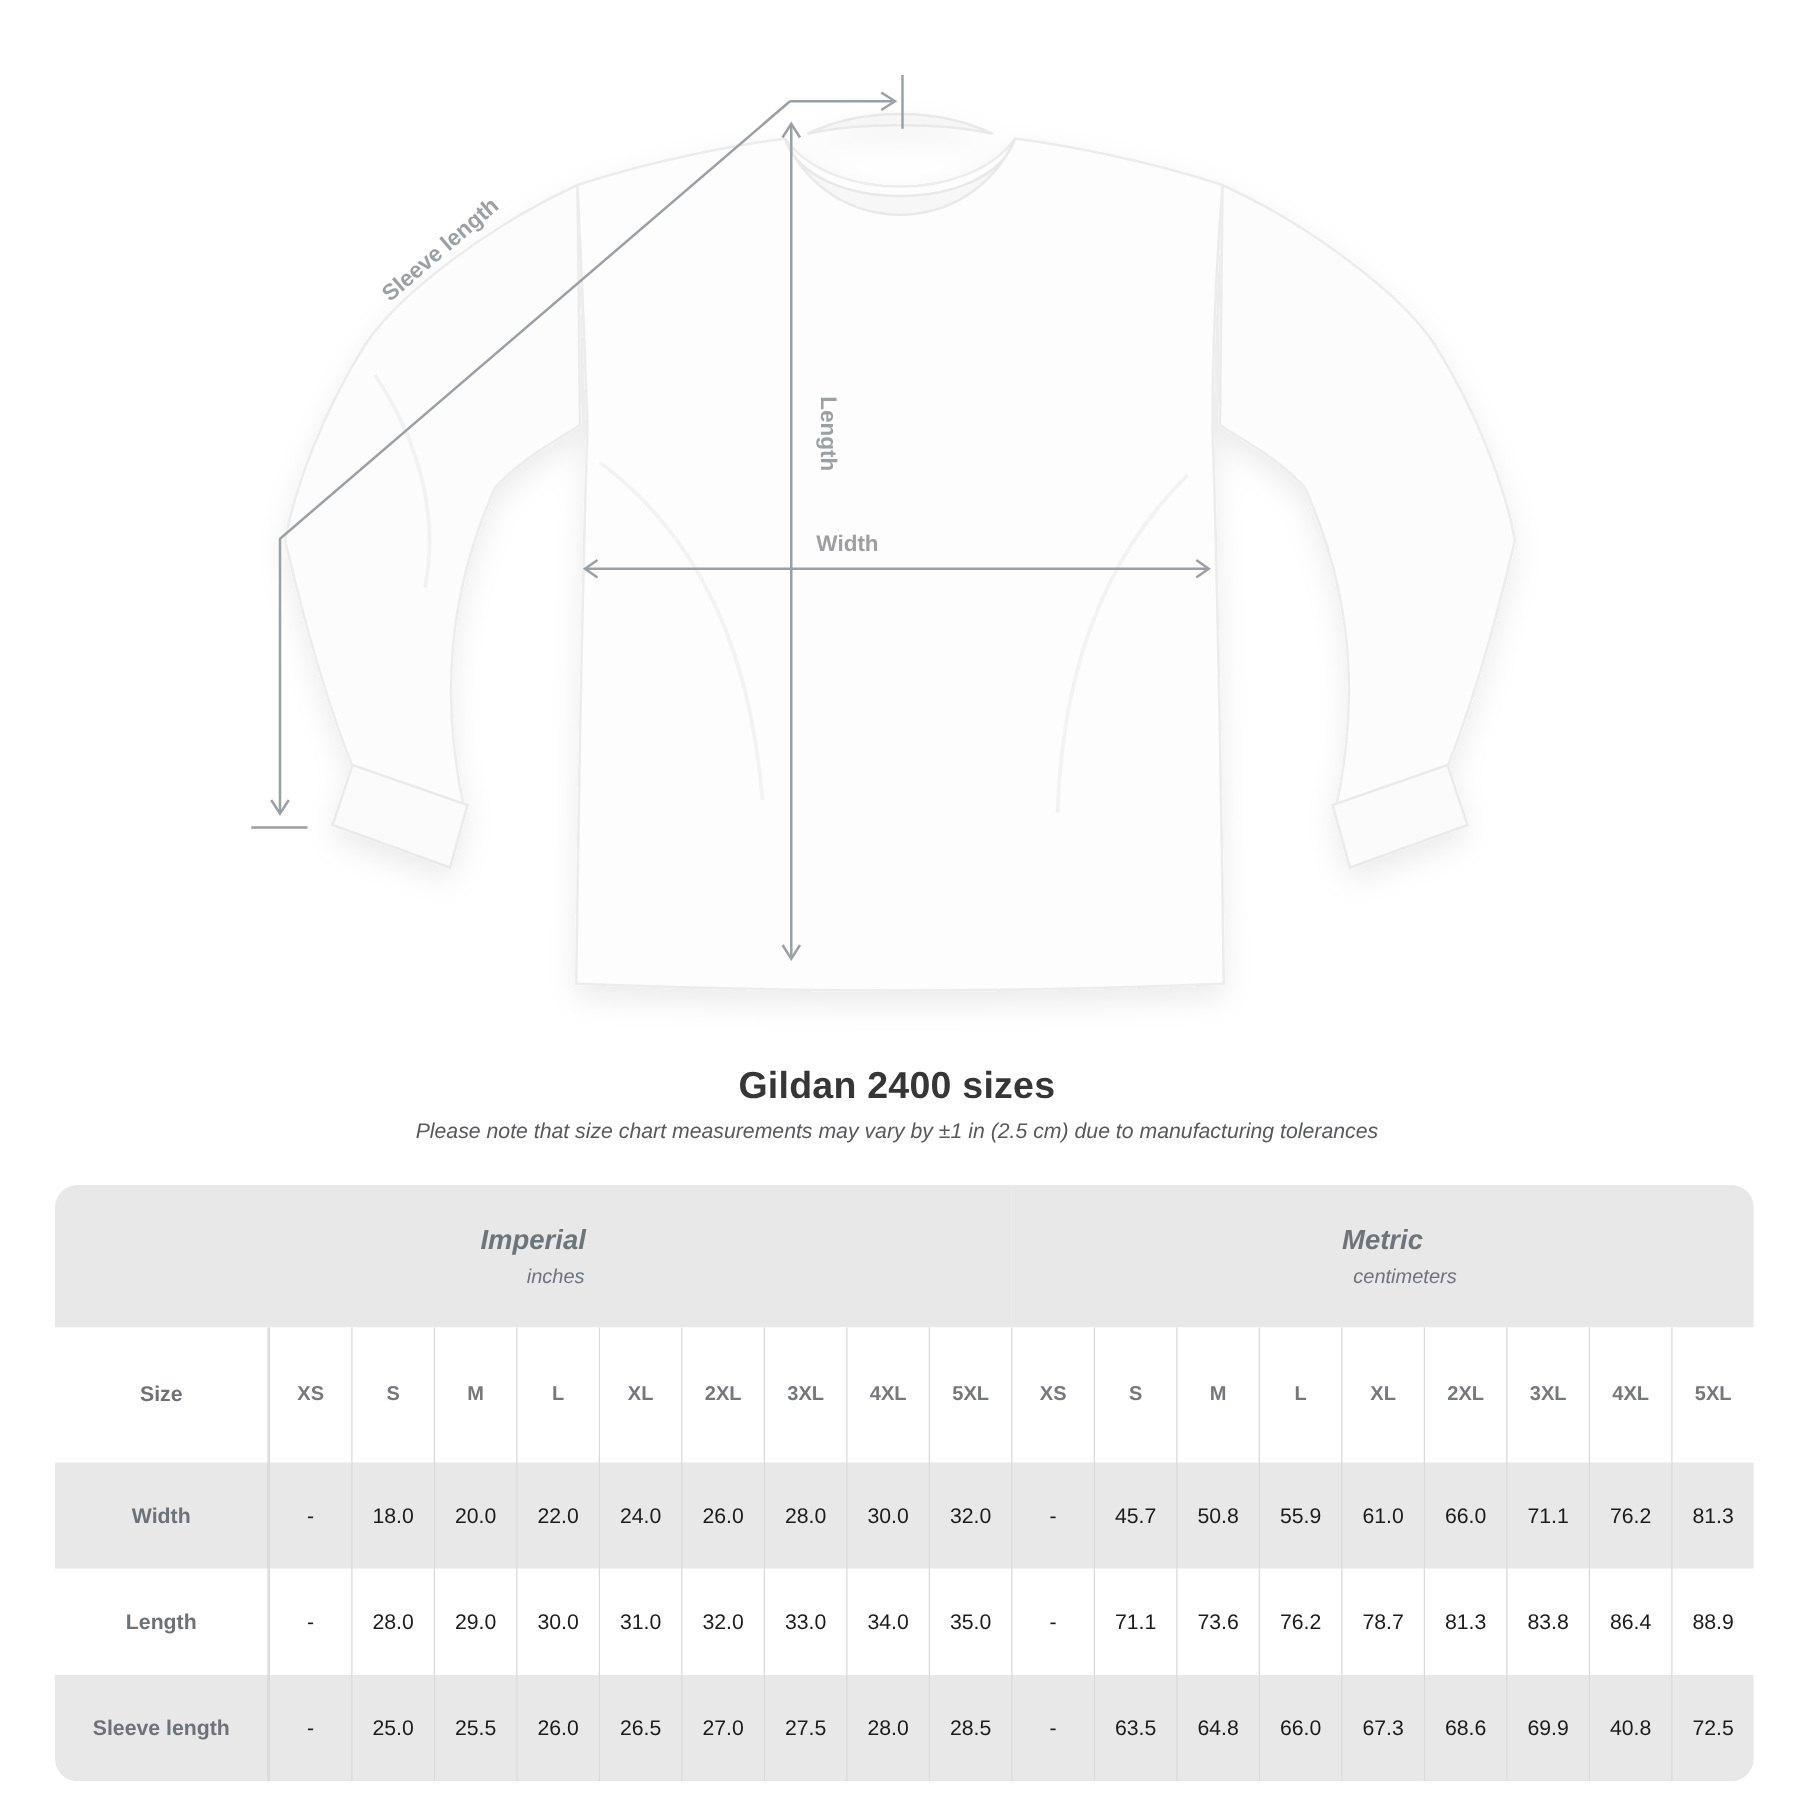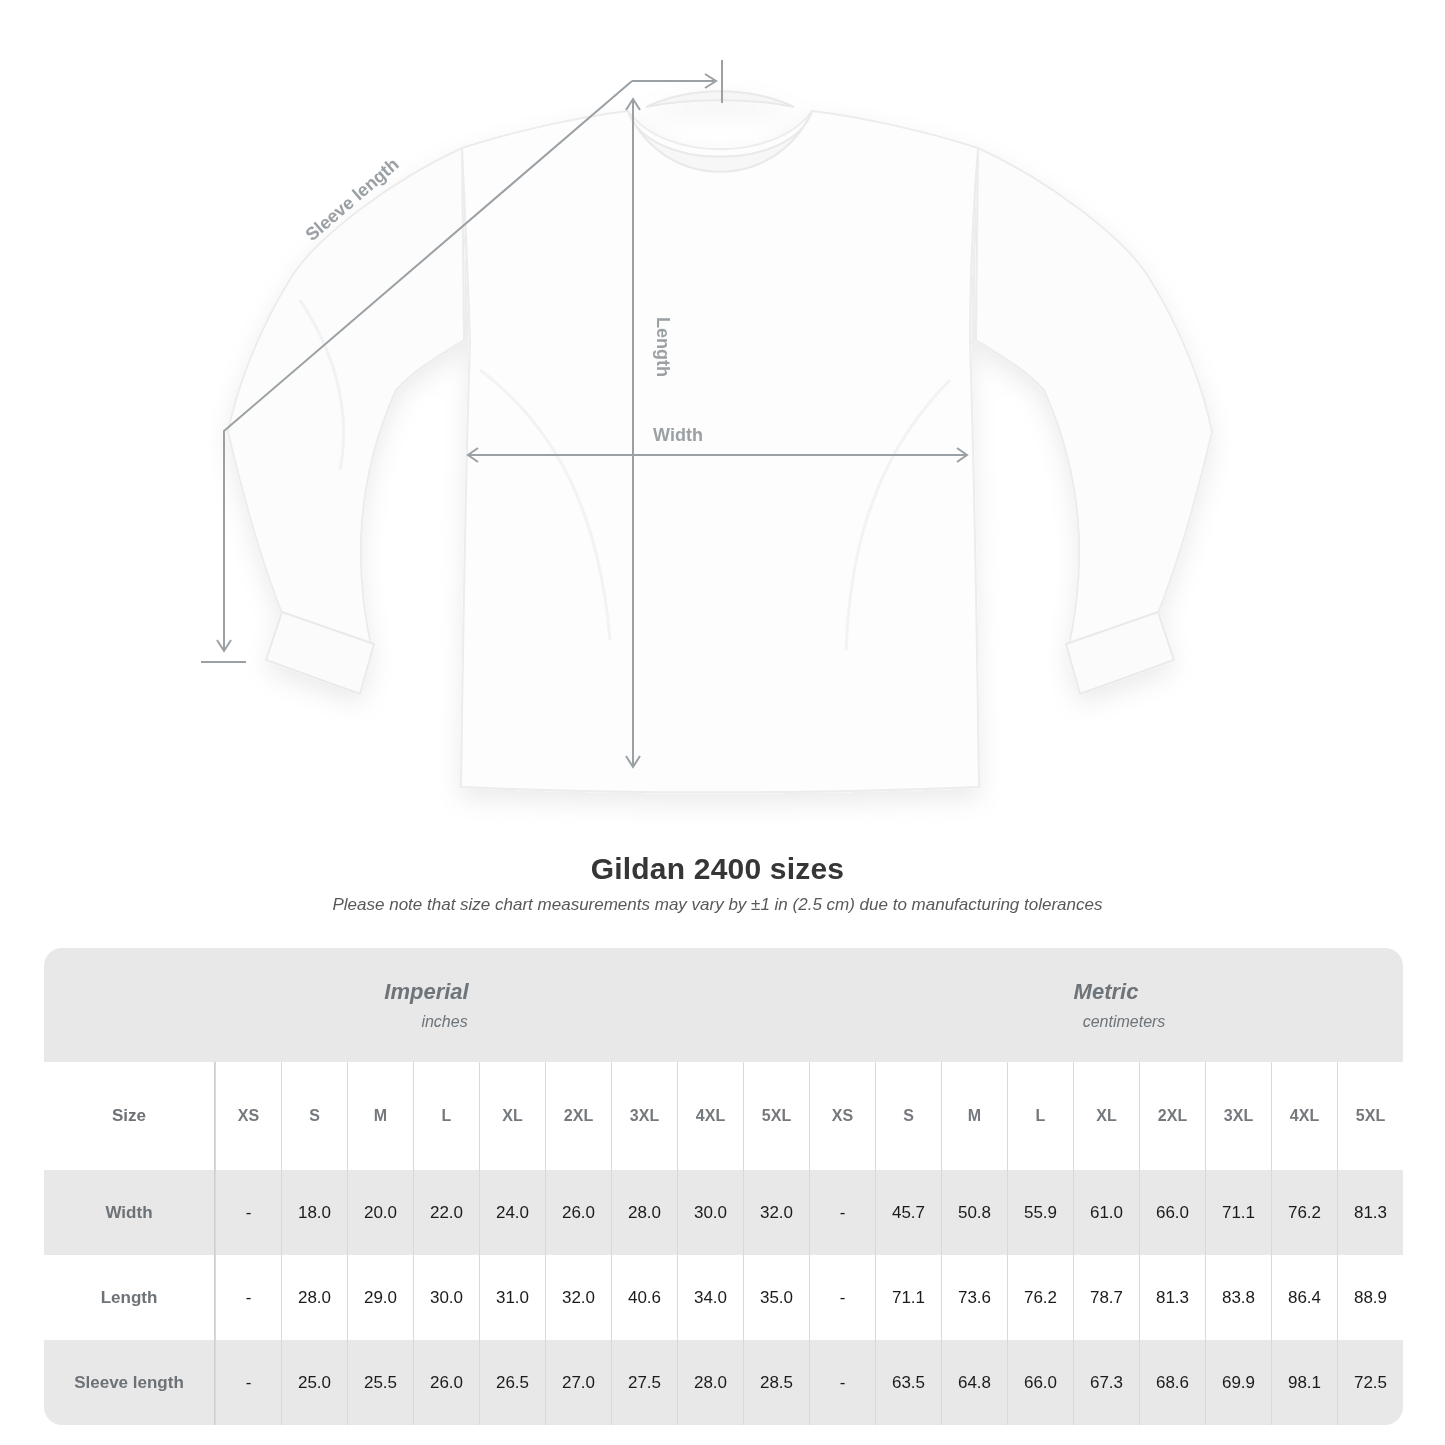--- a/index.html
+++ b/index.html
@@ -194,21 +194,21 @@
       </tr>
 
       <tr class="data-row plain">
         <th class="row-label">Length</th>
         <td>-</td>
         <td>28.0</td>
         <td>29.0</td>
         <td>30.0</td>
         <td>31.0</td>
         <td>32.0</td>
-        <td>40.6</td>
+        <td>33.0</td>
         <td>34.0</td>
         <td>35.0</td>
         <td>-</td>
         <td>71.1</td>
         <td>73.6</td>
         <td>76.2</td>
         <td>78.7</td>
         <td>81.3</td>
         <td>83.8</td>
         <td>86.4</td>
@@ -226,19 +226,19 @@
         <td>27.5</td>
         <td>28.0</td>
         <td>28.5</td>
         <td>-</td>
         <td>63.5</td>
         <td>64.8</td>
         <td>66.0</td>
         <td>67.3</td>
         <td>68.6</td>
         <td>69.9</td>
-        <td>98.1</td>
+        <td>40.8</td>
         <td>72.5</td>
       </tr>
     </tbody>
   </table>
 
 </div>
 
 </body></html>

